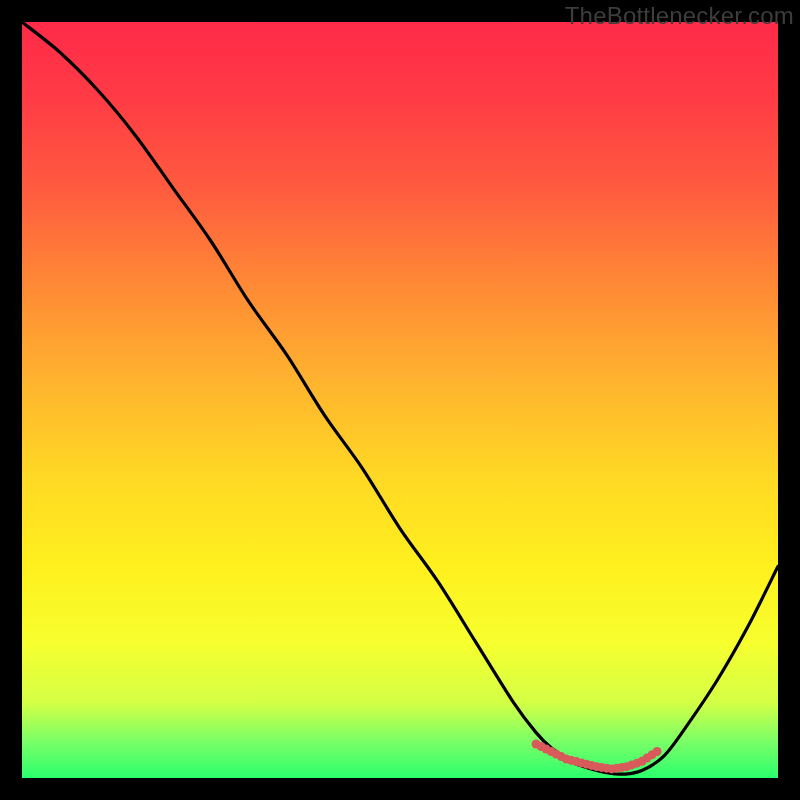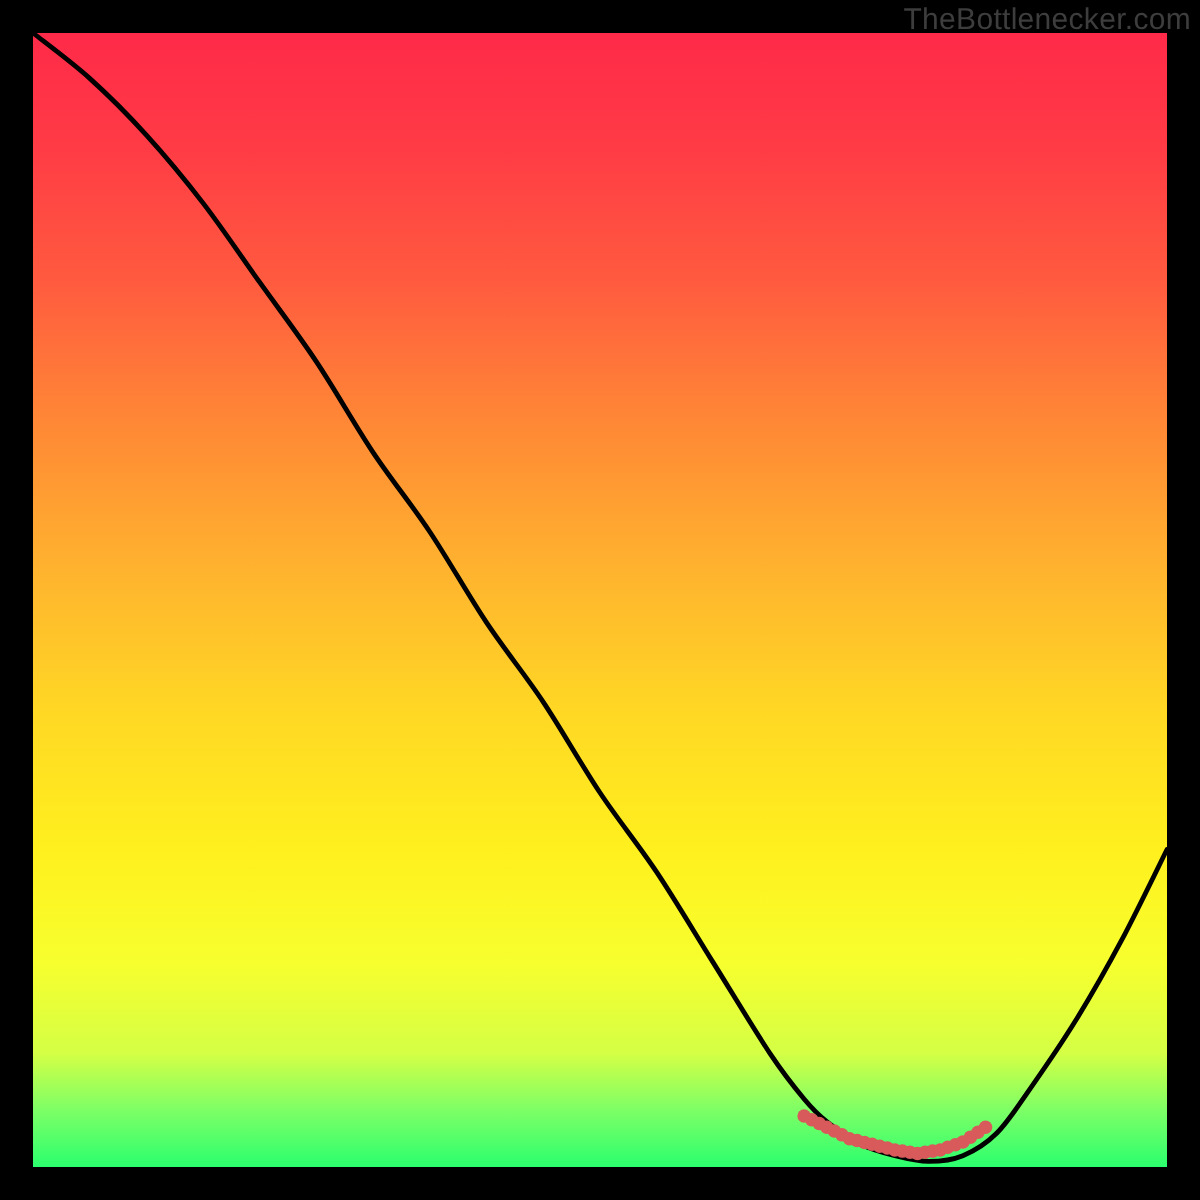--- a/index.html
+++ b/index.html
@@ -45,21 +45,21 @@
     top: 0;
     width: 756px;
     height: 756px;
     overflow: visible;
   }
   .watermark {
     position: absolute;
     top: 2px;
     right: 6px;
     color: #3d3d3d;
-    font-size: 20px;
+    font-size: 24px;
     font-weight: 500;
     letter-spacing: 0.2px;
     user-select: none;
   }
 </style>
 </head>
 <body>
 
 <div class="frame">
   <div class="plot-area"></div>

